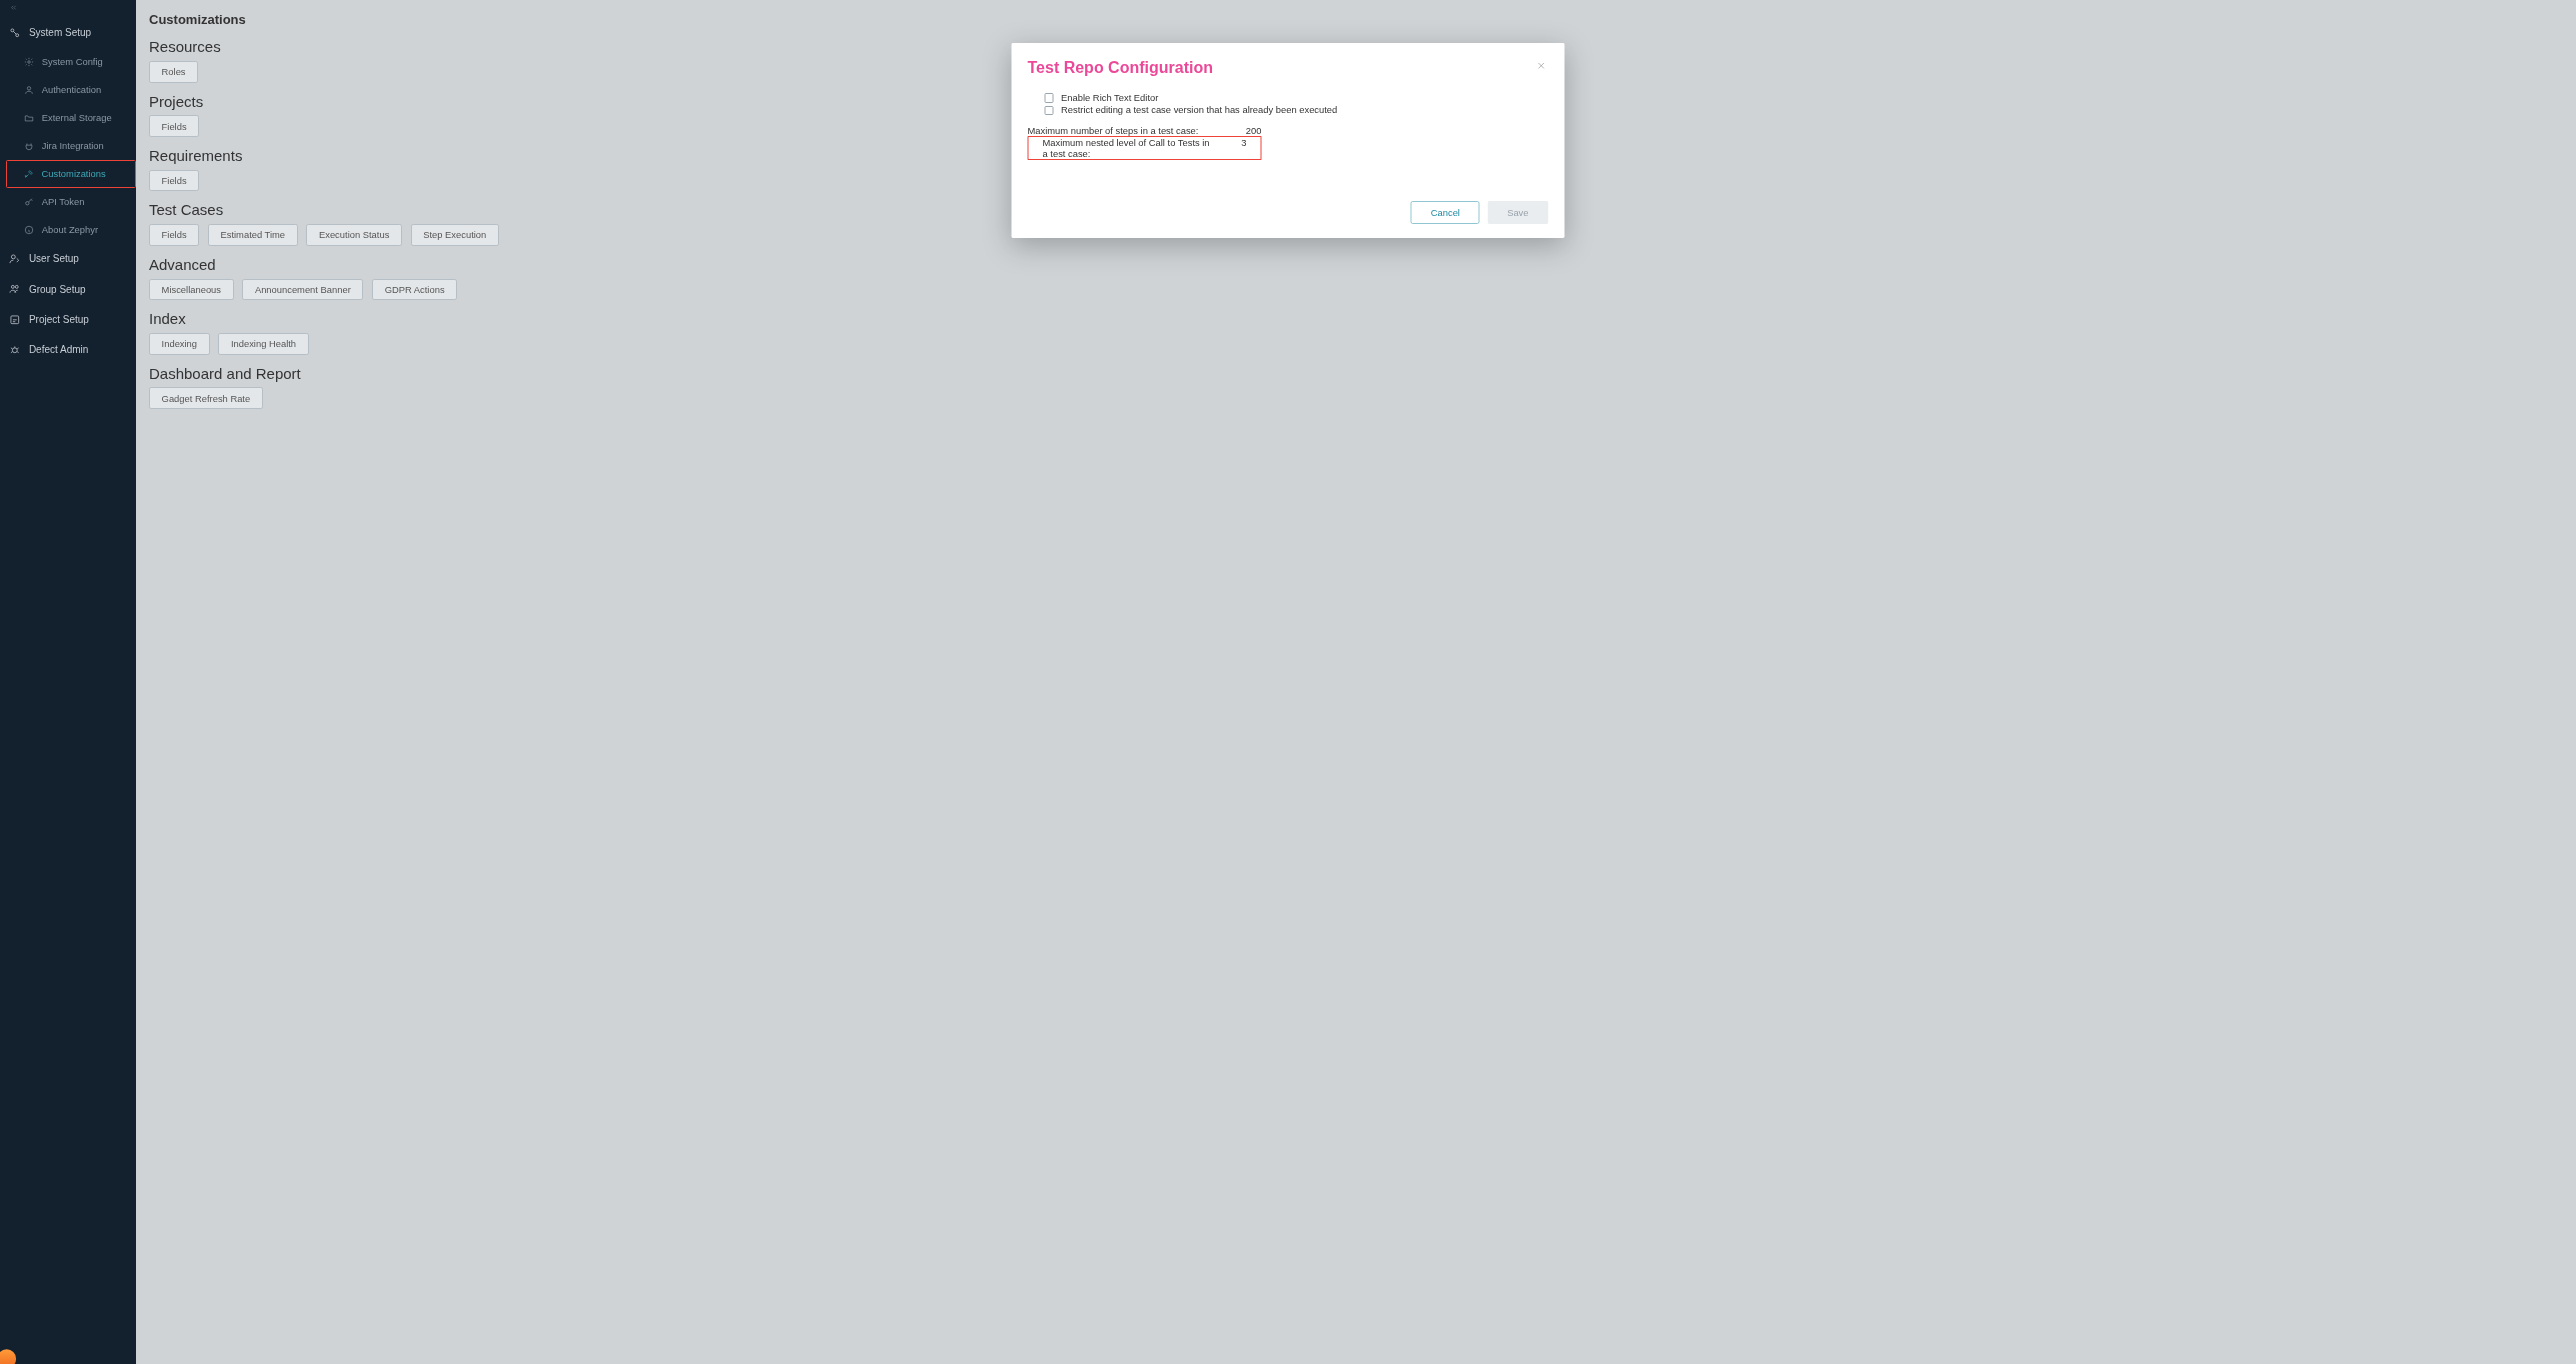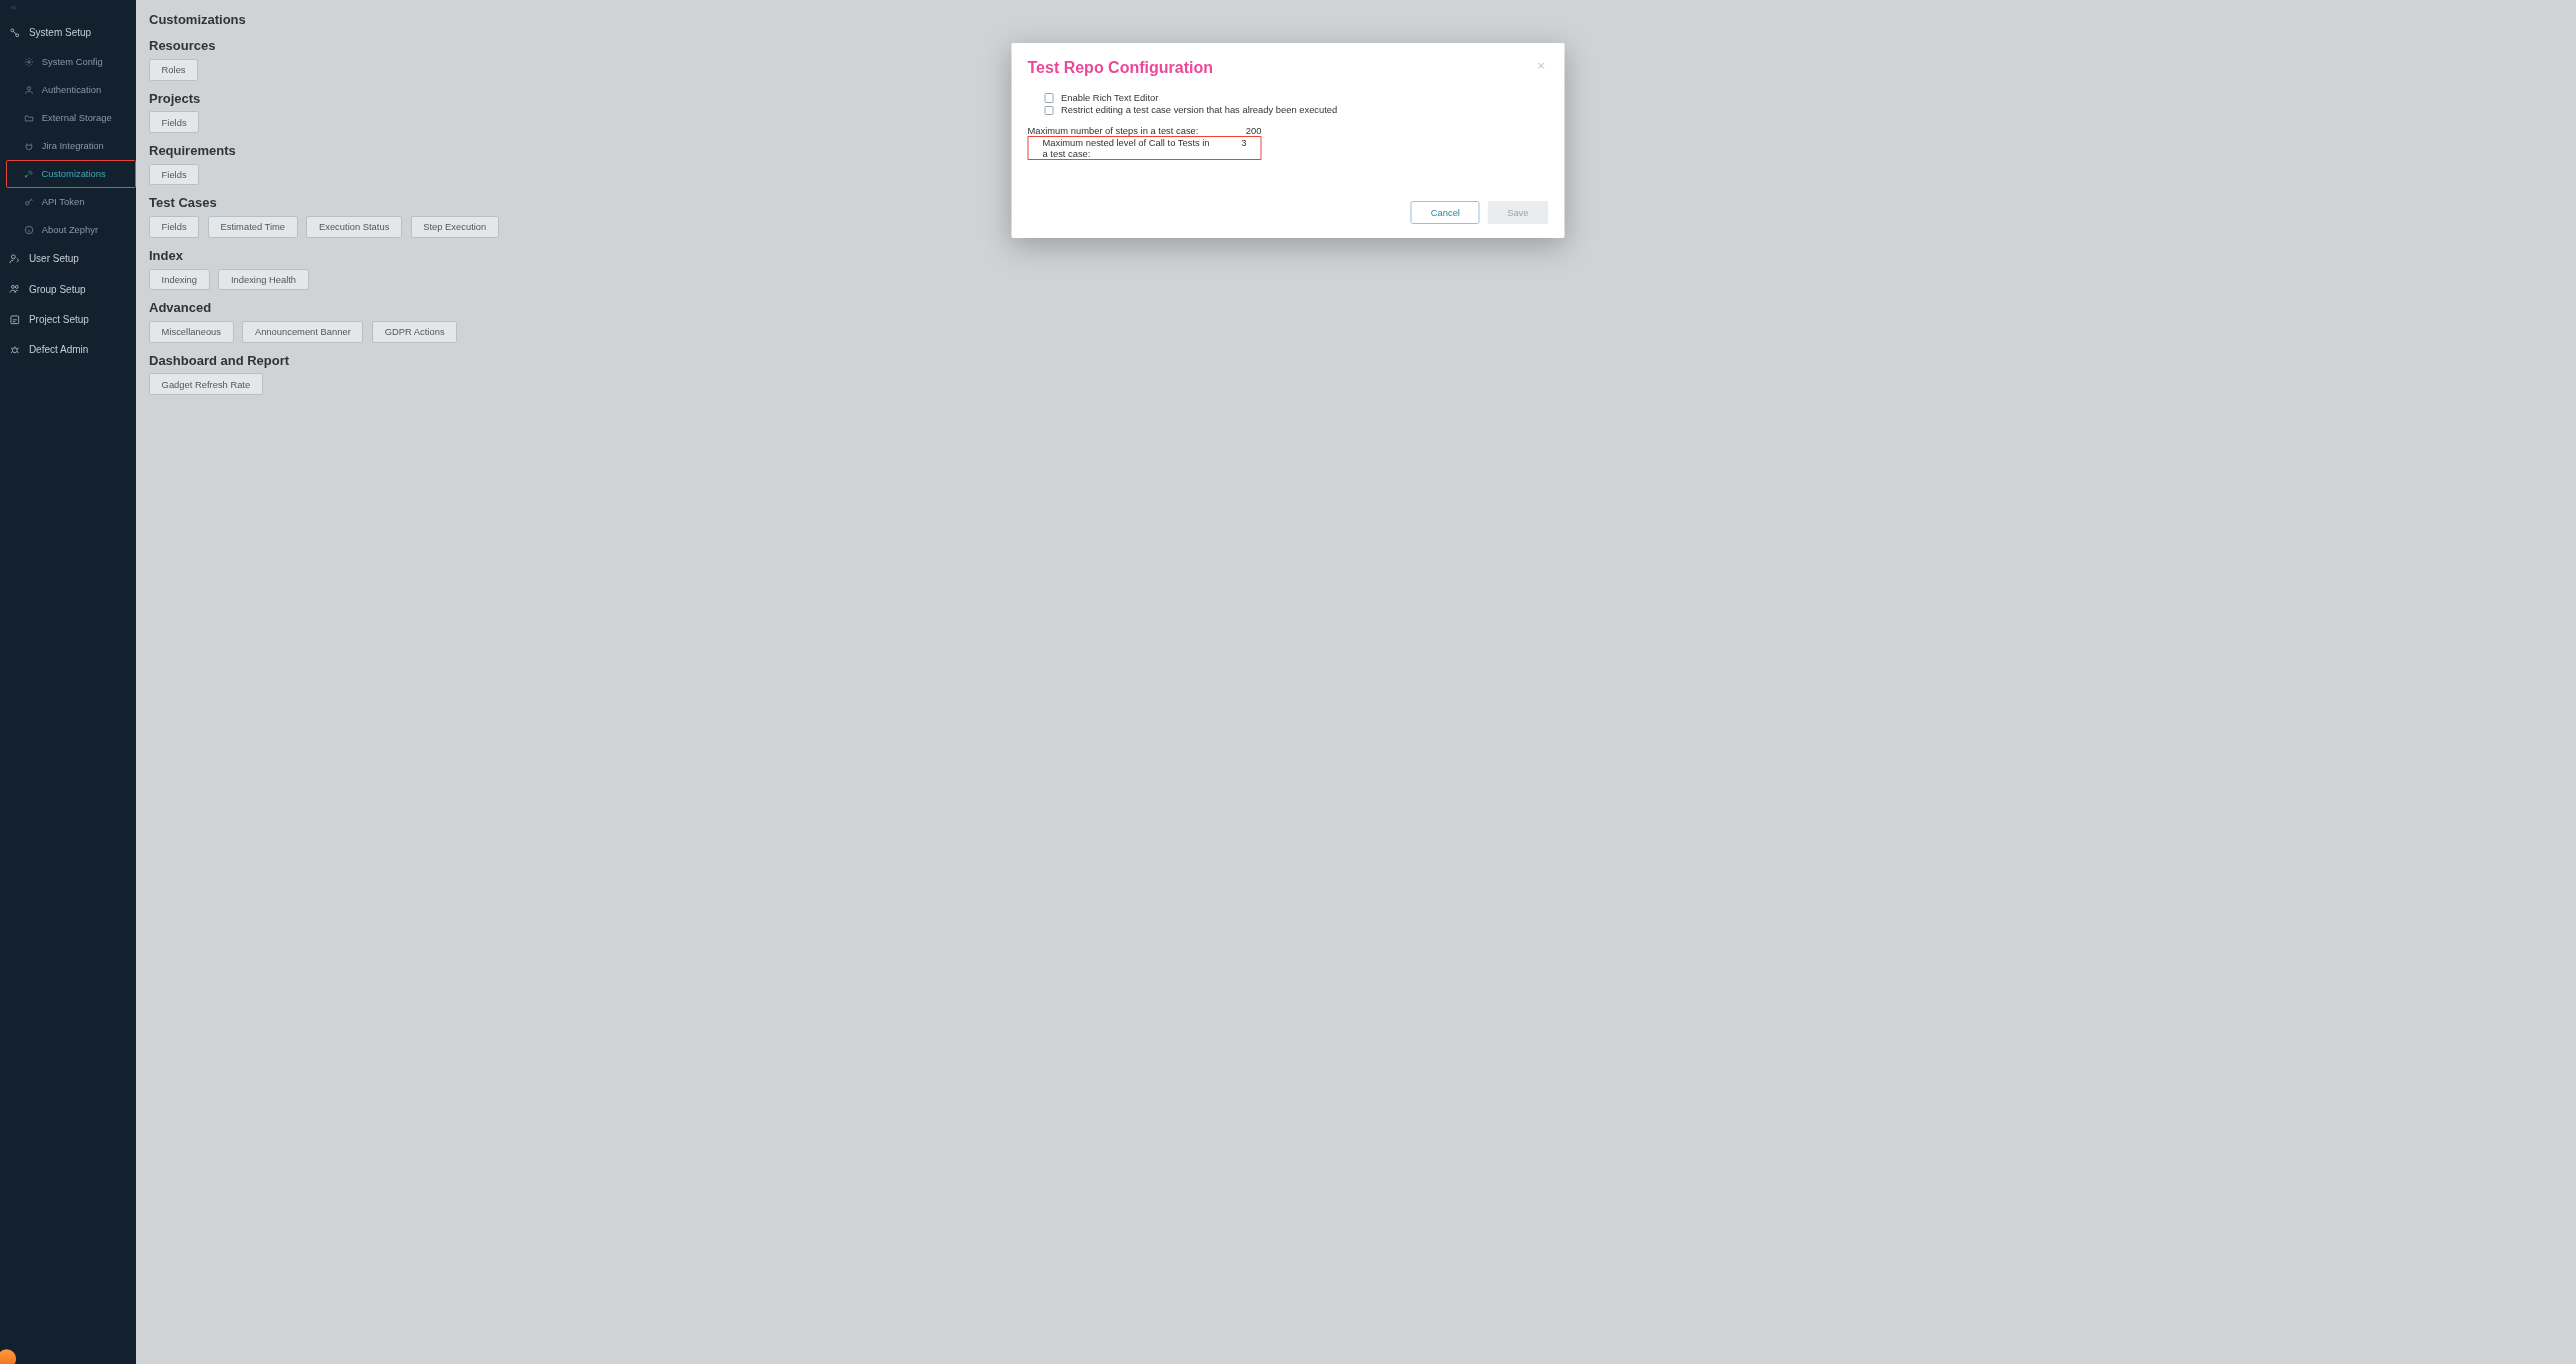--- a/index.html
+++ b/index.html
@@ -91,21 +91,21 @@
     font-size: 13px;
     font-weight: 600;
     color: #333;
   }
   .content {
     flex:1;
     padding: 0 13px 13px 13px;
     overflow: auto;
   }
   .section { margin-bottom: 10px; }
-  .section-title { font-size: 13px; font-weight: 700; color:#333; margin-bottom: 5.8px; }
+  .section-title { font-size: 15px; font-weight: 400; color:#333; margin-bottom: 5.8px; }
   .btn-row { display:flex; gap: 8.7px; flex-wrap: wrap; }
   .pill-btn {
     background: #e4e7e9;
     border: 0.7px solid #b7bfc6;
     color: #555;
     padding: 4.3px 11.6px;
     border-radius: 2.2px;
     font-size: 9.4px;
     cursor: pointer;
   }
@@ -308,32 +308,32 @@
         <div class="section">
           <div class="section-title">Test Cases</div>
           <div class="btn-row">
             <button class="pill-btn">Fields</button>
             <button class="pill-btn">Estimated Time</button>
             <button class="pill-btn">Execution Status</button>
             <button class="pill-btn">Step Execution</button>
           </div>
         </div>
         <div class="section">
-          <div class="section-title">Index</div>
-          <div class="btn-row">
-            <button class="pill-btn">Indexing</button>
-            <button class="pill-btn">Indexing Health</button>
-          </div>
-        </div>
-        <div class="section">
           <div class="section-title">Advanced</div>
           <div class="btn-row">
             <button class="pill-btn">Miscellaneous</button>
             <button class="pill-btn">Announcement Banner</button>
             <button class="pill-btn">GDPR Actions</button>
+          </div>
+        </div>
+        <div class="section">
+          <div class="section-title">Index</div>
+          <div class="btn-row">
+            <button class="pill-btn">Indexing</button>
+            <button class="pill-btn">Indexing Health</button>
           </div>
         </div>
         <div class="section">
           <div class="section-title">Dashboard and Report</div>
           <div class="btn-row">
             <button class="pill-btn">Gadget Refresh Rate</button>
           </div>
         </div>
       </div>
   </div>

